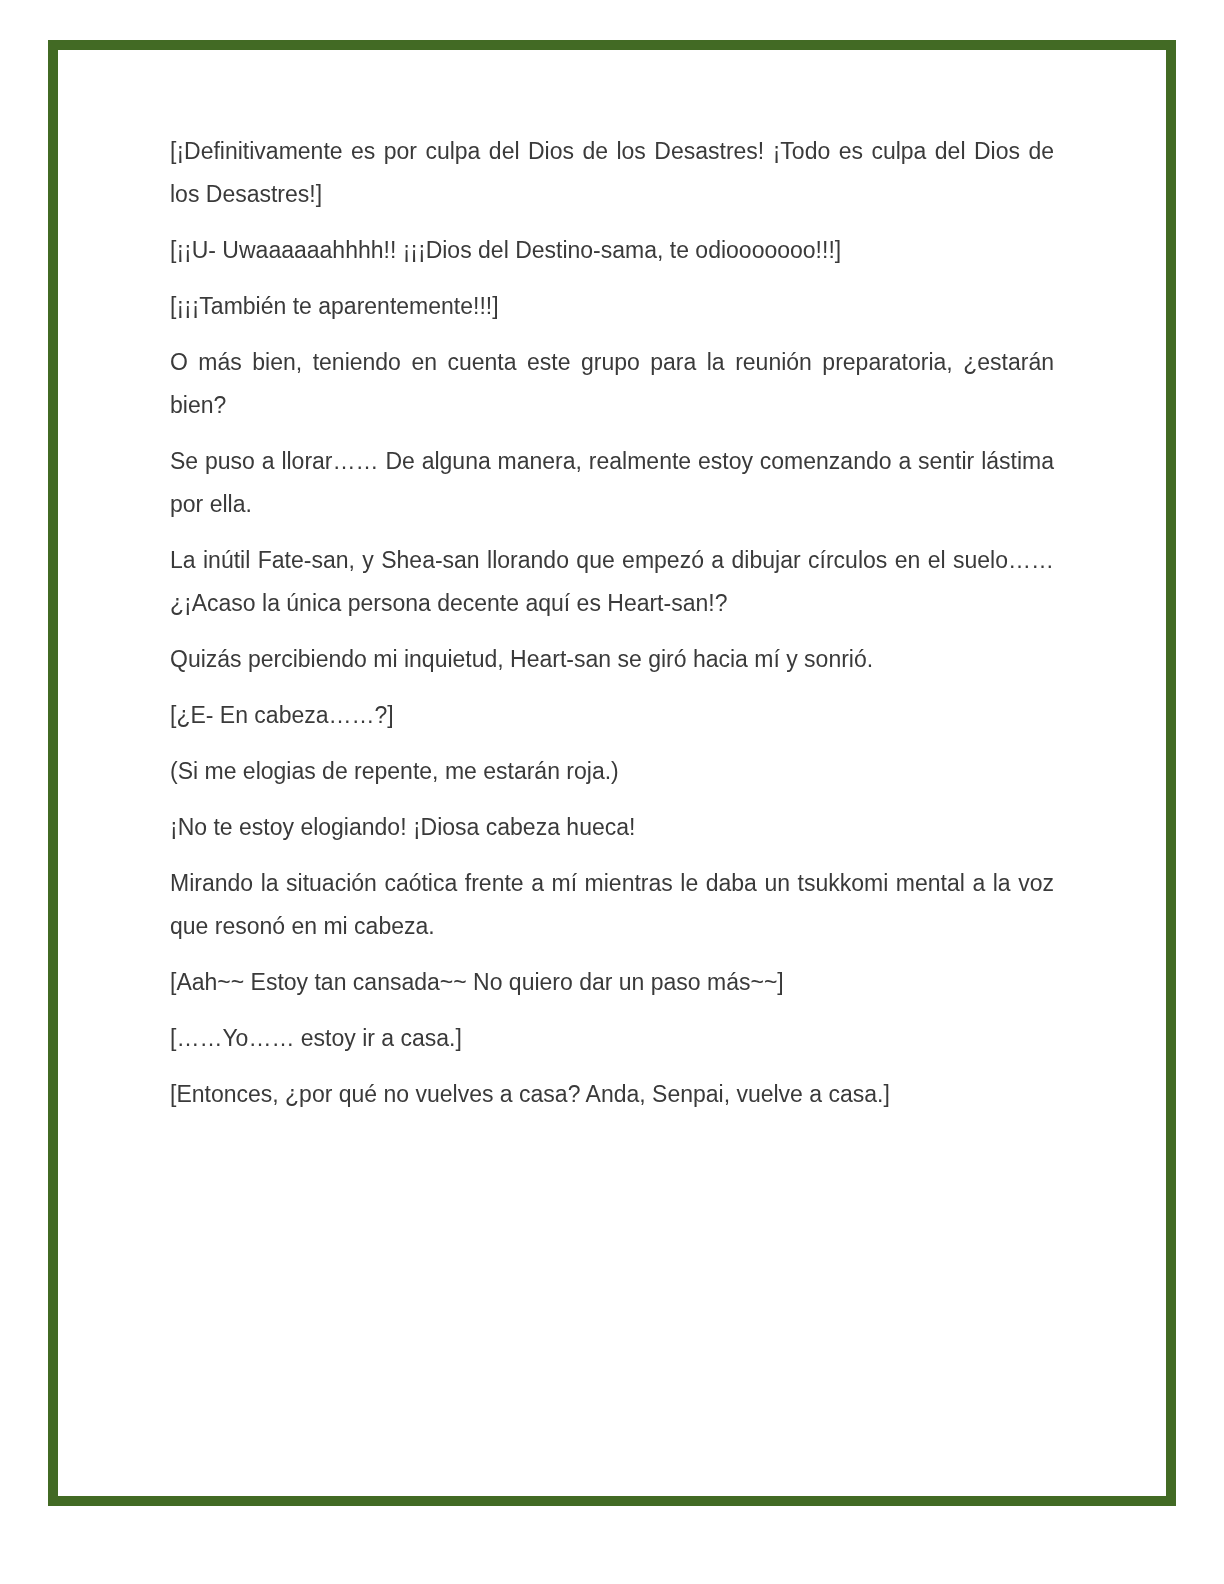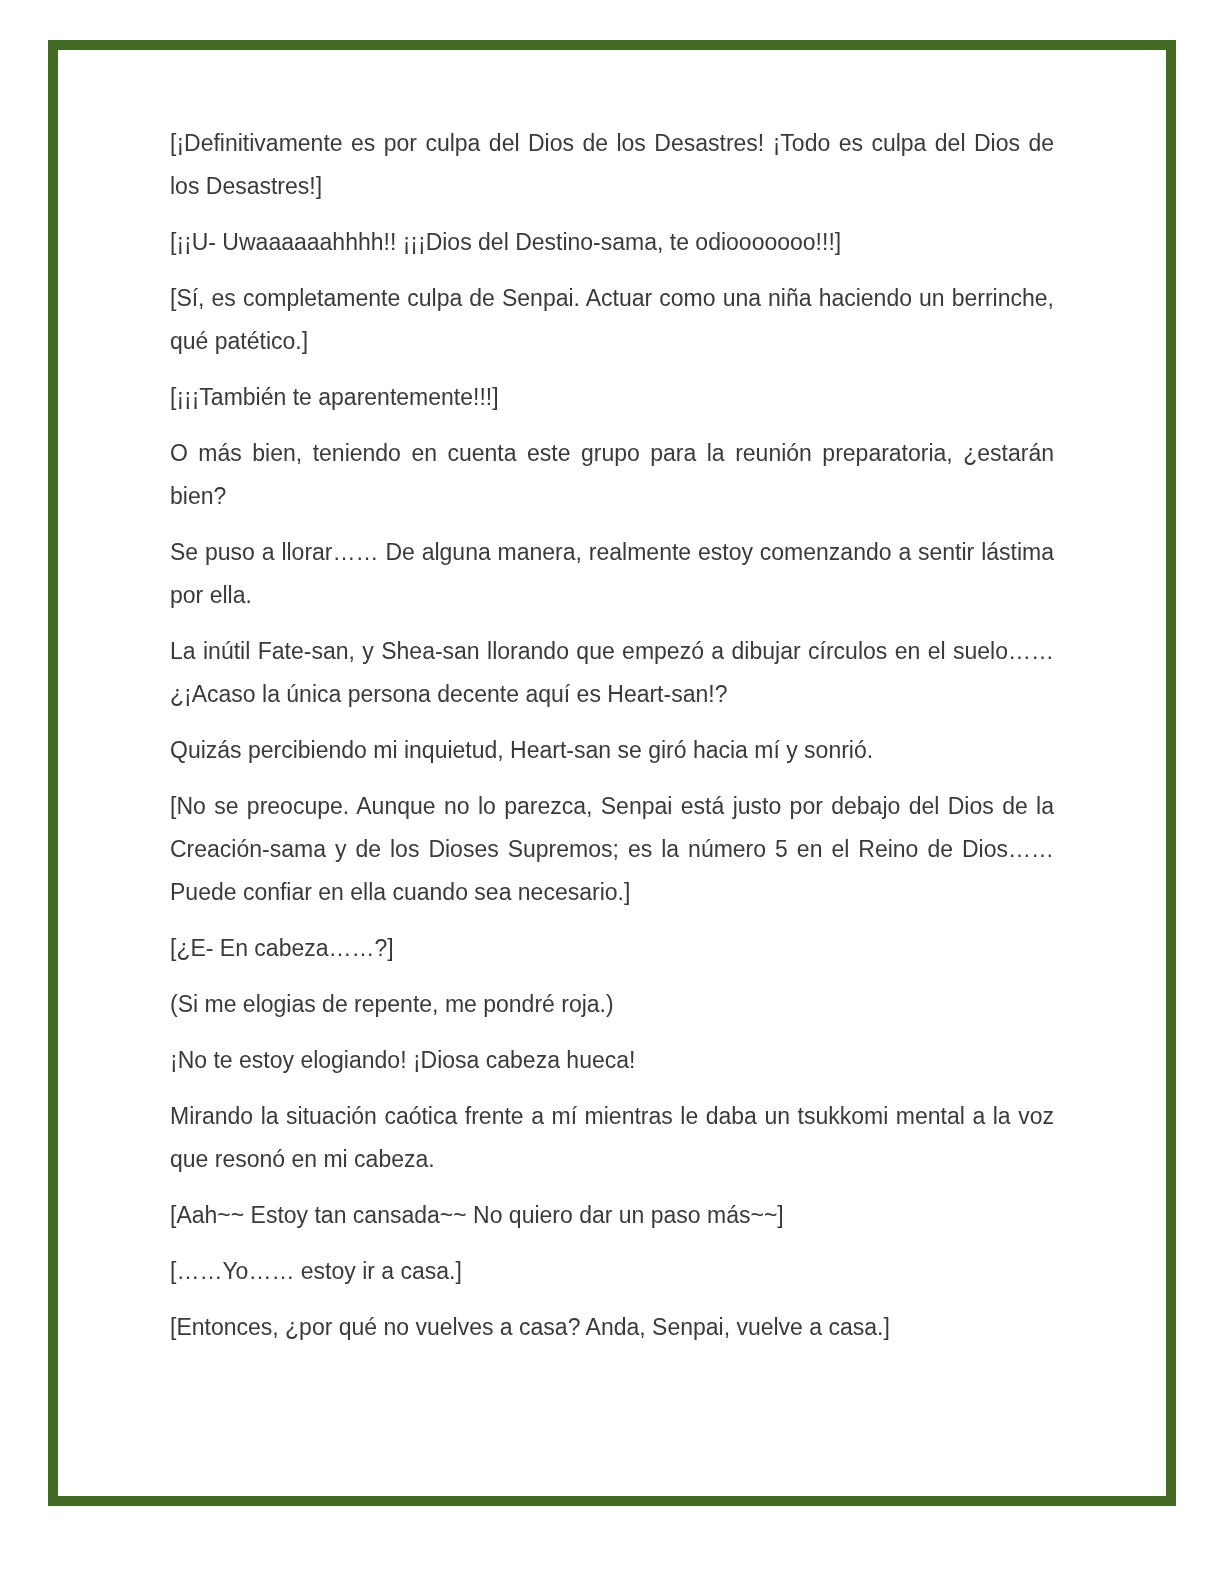--- a/index.html
+++ b/index.html
@@ -23,40 +23,38 @@
     background: #ffffff;
     box-sizing: border-box;
   }
   .document-body {
     padding: 72px 112px 40px 112px;
     color: var(--text-color, #3a3a3a);
     font-size: 23px;
     line-height: 43px;
   }
   .document-body p {
-    margin: 0 0 13px 0;
+    margin: 8px 0 13px 0;
     text-align: justify;
     text-justify: inter-word;
   }
 </style>
 </head>
 <body>
 
 <div class="page-frame">
   <div class="document-body">
     <p>[¡Definitivamente es por culpa del Dios de los Desastres! ¡Todo es culpa del Dios de los Desastres!]</p>
     <p>[¡¡U- Uwaaaaaahhhh!! ¡¡¡Dios del Destino-sama, te odiooooooo!!!]</p>
-    <p>[Sí, es completamente culpa de Senpai. Actuar como una niña haciendo un berrinche, qué patético.]</p>
     <p>[¡¡¡También te aparentemente!!!]</p>
     <p>O más bien, teniendo en cuenta este grupo para la reunión preparatoria, ¿estarán bien?</p>
     <p>Se puso a llorar…… De alguna manera, realmente estoy comenzando a sentir lástima por ella.</p>
     <p>La inútil Fate-san, y Shea-san llorando que empezó a dibujar círculos en el suelo…… ¿¡Acaso la única persona decente aquí es Heart-san!?</p>
     <p>Quizás percibiendo mi inquietud, Heart-san se giró hacia mí y sonrió.</p>
-    <p>[No se preocupe. Aunque no lo parezca, Senpai está justo por debajo del Dios de la Creación-sama y de los Dioses Supremos; es la número 5 en el Reino de Dios…… Puede confiar en ella cuando sea necesario.]</p>
     <p>[¿E- En cabeza……?]</p>
-    <p>(Si me elogias de repente, me pondré roja.)</p>
+    <p>(Si me elogias de repente, me estarán roja.)</p>
     <p>¡No te estoy elogiando! ¡Diosa cabeza hueca!</p>
     <p>Mirando la situación caótica frente a mí mientras le daba un tsukkomi mental a la voz que resonó en mi cabeza.</p>
     <p>[Aah~~ Estoy tan cansada~~ No quiero dar un paso más~~]</p>
     <p>[……Yo…… estoy ir a casa.]</p>
     <p>[Entonces, ¿por qué no vuelves a casa? Anda, Senpai, vuelve a casa.]</p>
   </div>
 </div>
 
 </body></html>

